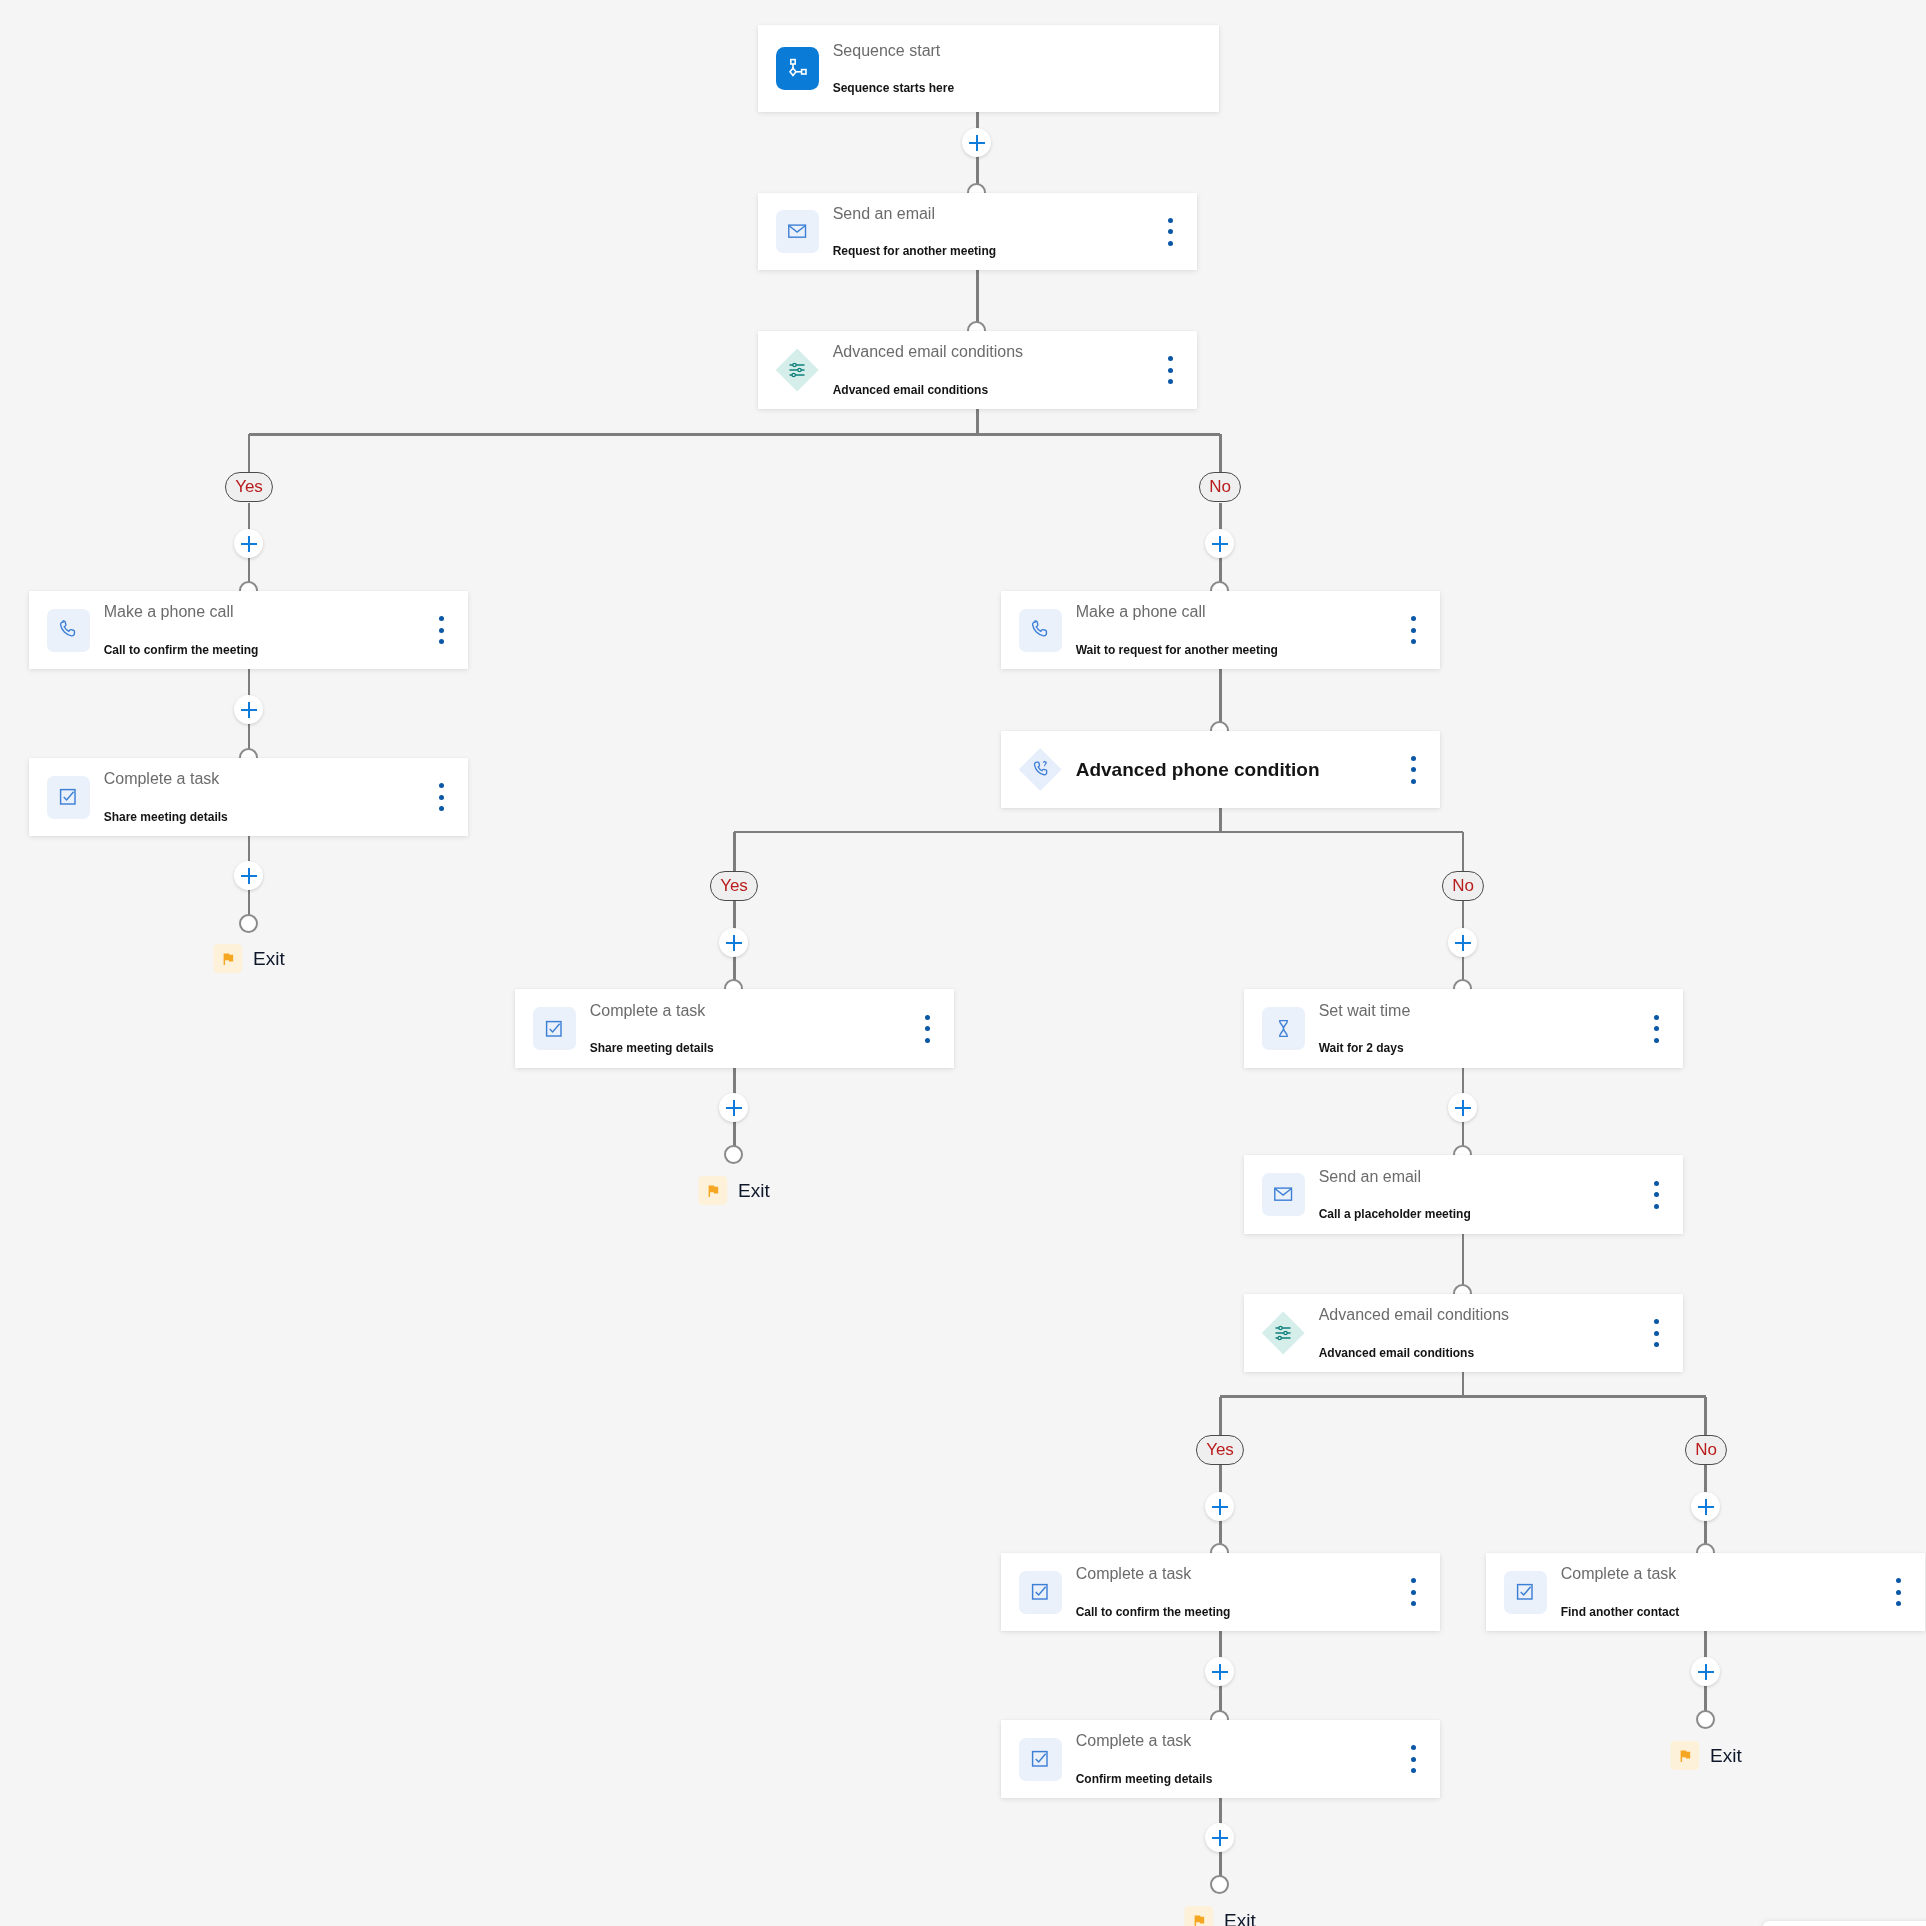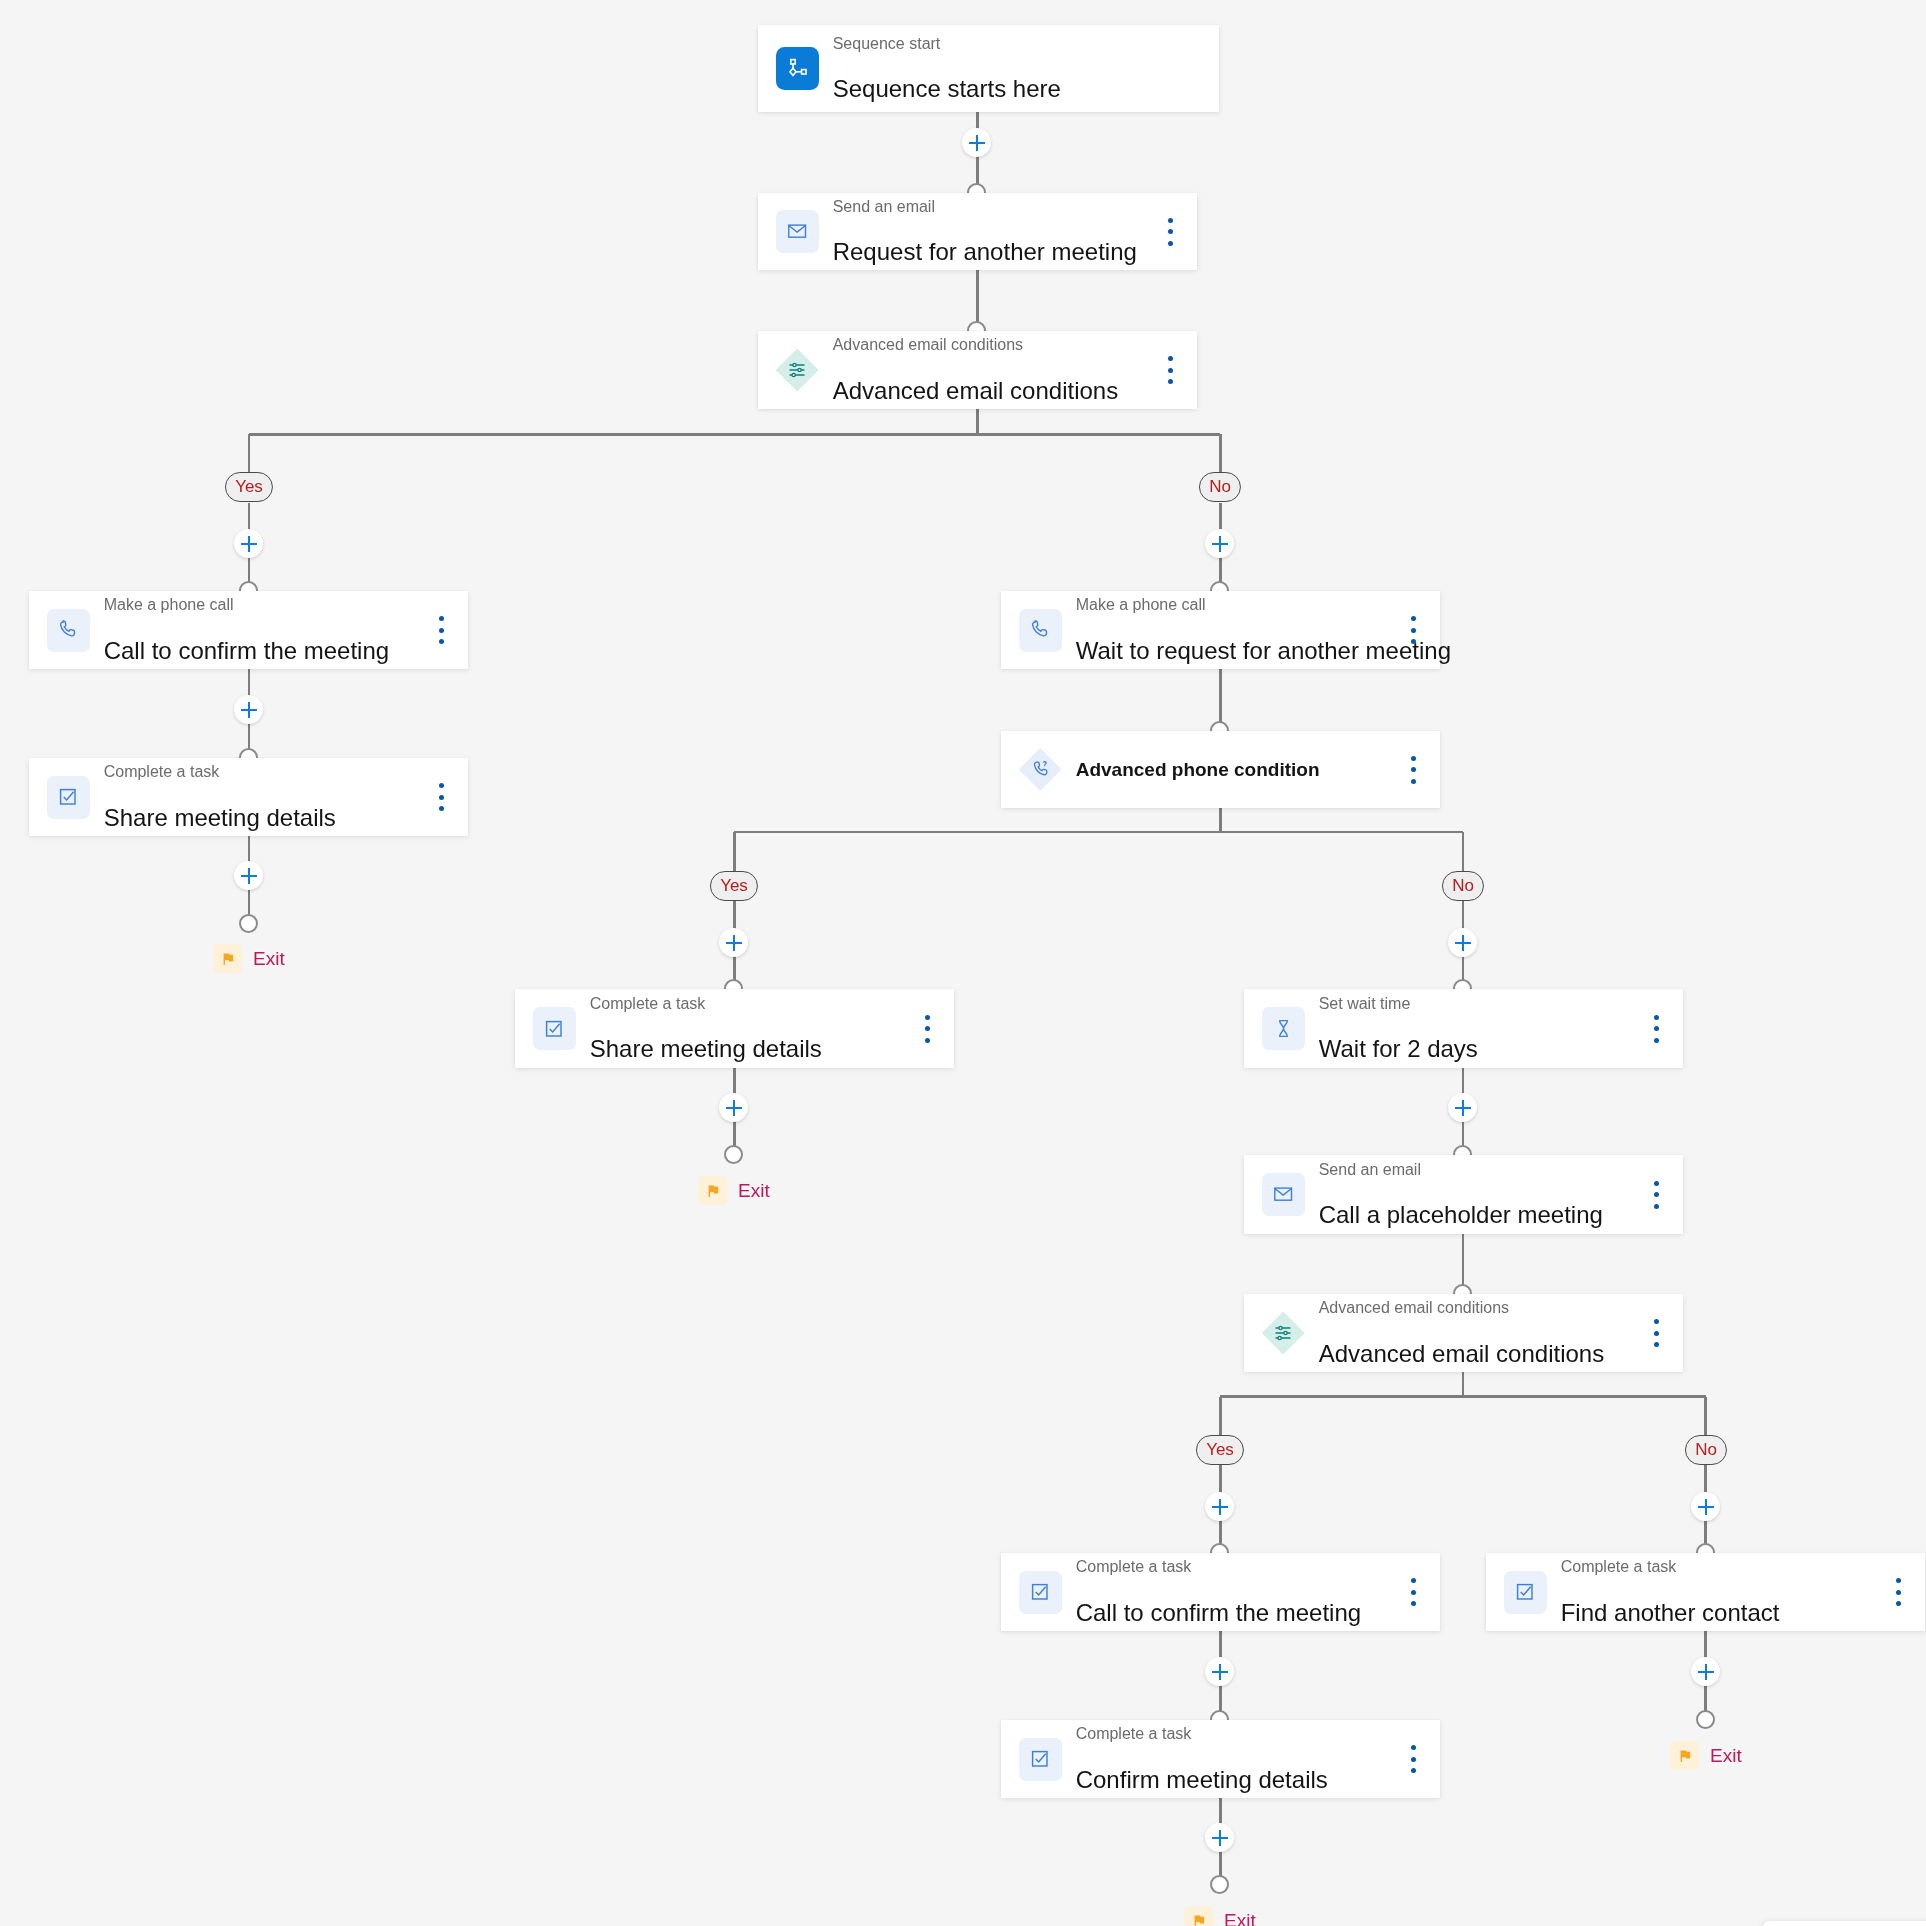--- a/index.html
+++ b/index.html
@@ -24,21 +24,21 @@
     width:43px;height:43px;flex:0 0 43px;
     display:flex;align-items:center;justify-content:center;
     margin-right:14px;
   }
   .ico.sq{background:#eaf1fb;border-radius:7px;}
   .ico.start{background:#0a7bd6;border-radius:8.5px;}
   .ico.diamond-teal{background:#d6eeea;clip-path:polygon(50% 0,100% 50%,50% 100%,0 50%);}
   .ico.diamond-blue{background:#e6eefb;clip-path:polygon(50% 0,100% 50%,50% 100%,0 50%);}
   .card .txt{display:flex;flex-direction:column;justify-content:center;min-width:0;}
   .sub{font-size:16px;line-height:1.22;color:#6b6b6b;font-weight:400;white-space:nowrap;}
-  .ttl{font-size:24px;line-height:1.22;color:#141414;font-weight:400;white-space:nowrap;margin-top:21px;}
+  .ttl{font-size:12px;line-height:1.22;color:#141414;font-weight:700;white-space:nowrap;margin-top:21px;}
   .ttl.solo{margin-top:0;font-weight:700;font-size:19px;}
   .kebab{
     position:absolute;right:24px;top:50%;transform:translateY(-50%);
     width:5.4px;height:28px;display:flex;flex-direction:column;
     justify-content:space-between;align-items:center;cursor:pointer;
   }
   .kebab i{display:block;width:5px;height:5px;border-radius:50%;background:#0a57a6;}
 
   
   .plus{
@@ -69,21 +69,21 @@
   }
 
   
   .exit{
     position:absolute;display:flex;align-items:center;transform:translateX(-50%);
   }
   .exit .flagbox{
     width:29px;height:29px;background:#fdf2d9;border-radius:4.6px;
     display:flex;align-items:center;justify-content:center;flex:0 0 29px;
   }
-  .exit .lbl{font-size:19px;color:#be185d;margin-left:10.8px;white-space:nowrap;}
+  .exit .lbl{font-size:19px;color:#0f172a;margin-left:10.8px;white-space:nowrap;}
 
   
   #zoombar{
     position:absolute;left:1763px;top:1921px;width:266px;height:51px;
     background:#fff;border-radius:6.2px;
     box-shadow:0 1.9px 6.2px rgba(0,0,0,0.13);
     display:flex;align-items:center;box-sizing:border-box;padding:0 10px;
   }
 </style>
 </head>

